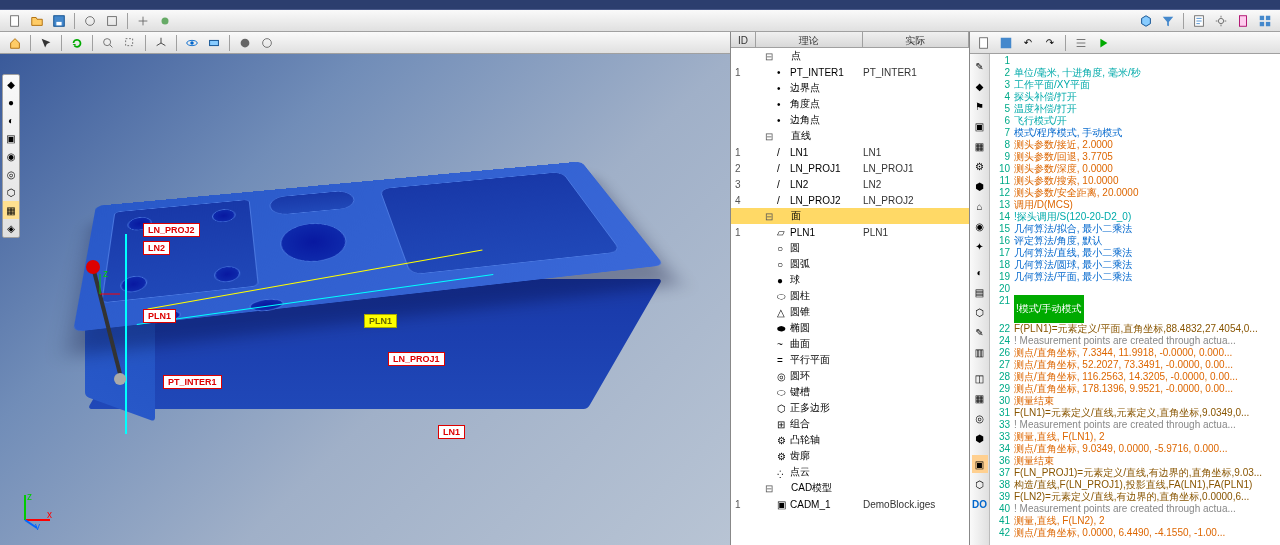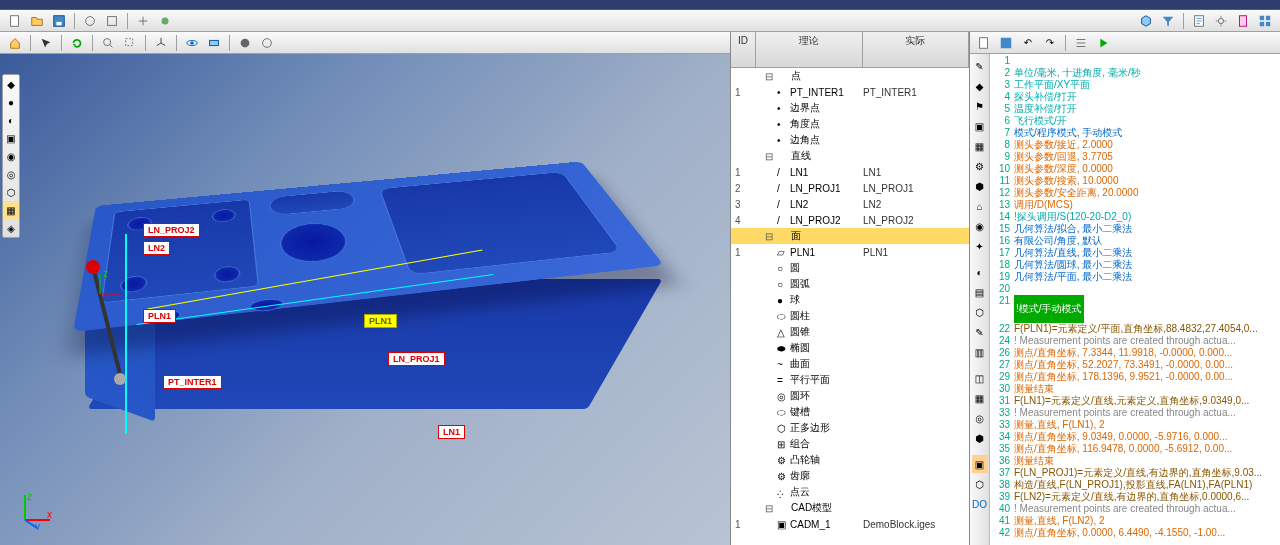--- a/index.html
+++ b/index.html
@@ -19,21 +19,21 @@
 .block-side{position:absolute;left:30px;top:155px;width:500px;height:130px;background:linear-gradient(180deg,#1838a8,#2048b8);transform:skewX(-30deg);border-radius:4px}
 .block-front{position:absolute;left:-10px;top:155px;width:70px;height:130px;background:linear-gradient(180deg,#2050c0,#2858c8);transform:skewY(20deg);border-radius:4px}
 .hole{position:absolute;background:radial-gradient(#0818a0,#1030b0);border-radius:50%;border:1px solid #4a78e0}
 .pocket{position:absolute;background:linear-gradient(#1838a8,#2048b8);border-radius:6px;border:1px solid #4a78e0}
 .label-tag{position:absolute;background:#fff;border:1px solid #d00;color:#d00;padding:1px 4px;font-size:9px;font-weight:bold}
 .label-tag.yellow{background:#ff0;border-color:#aa0;color:#660}
 .wireframe-line{position:absolute;background:#0ff}
 .wf-yellow{background:#ff0}
 .axis-widget{position:absolute;left:15px;bottom:15px;width:40px;height:40px}
 .panel-tree{width:240px;background:#fff;border-left:1px solid #888;border-right:1px solid #888;display:flex;flex-direction:column}
-.tree-header{height:36px;background:linear-gradient(#f0f0f0,#d8d8d8);display:flex;border-bottom:1px solid #a0a0a0}
+.tree-header{height:16px;background:linear-gradient(#f0f0f0,#d8d8d8);display:flex;border-bottom:1px solid #a0a0a0}
 .tree-header span{flex:1;text-align:center;border-right:1px solid #a0a0a0;line-height:18px;color:#333}
 .tree-header span:first-child{flex:0 0 25px}
 .tree-body{flex:1;overflow-y:auto;font-size:10px}
 .tree-row{display:flex;align-items:center;height:16px;padding-left:4px}
 .tree-row.selected{background:#ffd966}
 .tr-id{width:18px;color:#555}
 .tr-theory{flex:0 0 110px;display:flex;align-items:center;gap:3px}
 .tr-actual{flex:1;color:#333}
 .tree-icon{width:10px;height:10px;display:inline-block}
 .expand{color:#555;width:10px;cursor:pointer}
@@ -557,21 +557,21 @@
         <div class="rs-btn">✎</div>
         <div class="rs-btn">▥</div>
         <div style="height:6px"></div>
         <div class="rs-btn">◫</div>
         <div class="rs-btn">▦</div>
         <div class="rs-btn">◎</div>
         <div class="rs-btn">⬢</div>
         <div style="height:6px"></div>
         <div class="rs-btn" style="background:#ffd090">▣</div>
         <div class="rs-btn">⬡</div>
-        <div class="rs-btn" style="color:#06c;font-weight:normal">DO</div>
+        <div class="rs-btn" style="color:#06c;font-weight:bold">DO</div>
       </div>
       <div class="code-area" id="code-area">
           <div class="code-line">
             <span class="ln">1</span>
           </div>
           <div class="code-line">
             <span class="ln">2</span>
             <span class="c-cyan">单位/毫米, 十进角度, 毫米/秒</span>
           </div>
           <div class="code-line">
@@ -621,21 +621,21 @@
           <div class="code-line">
             <span class="ln">14</span>
             <span class="c-cyan">!探头调用/S(120-20-D2_0)</span>
           </div>
           <div class="code-line">
             <span class="ln">15</span>
             <span class="c-blue">几何算法/拟合, 最小二乘法</span>
           </div>
           <div class="code-line">
             <span class="ln">16</span>
-            <span class="c-blue">有限公司/角度, 默认</span>
+            <span class="c-blue">评定算法/角度, 默认</span>
           </div>
           <div class="code-line">
             <span class="ln">17</span>
             <span class="c-blue">几何算法/直线, 最小二乘法</span>
           </div>
           <div class="code-line">
             <span class="ln">18</span>
             <span class="c-blue">几何算法/圆球, 最小二乘法</span>
           </div>
           <div class="code-line">
@@ -660,20 +660,24 @@
           </div>
           <div class="code-line">
             <span class="ln">26</span>
             <span class="c-orange"> 测点/直角坐标,  7.3344, 11.9918, -0.0000, 0.000...</span>
           </div>
           <div class="code-line">
             <span class="ln">27</span>
             <span class="c-orange"> 测点/直角坐标,  52.2027, 73.3491, -0.0000, 0.00...</span>
           </div>
           <div class="code-line">
+            <span class="ln">28</span>
+            <span class="c-orange"> 测点/直角坐标, 116.2563, 14.3205, -0.0000, 0.00...</span>
+          </div>
+          <div class="code-line">
             <span class="ln">29</span>
             <span class="c-orange"> 测点/直角坐标, 178.1396,  9.9521, -0.0000, 0.00...</span>
           </div>
           <div class="code-line">
             <span class="ln">30</span>
             <span class="c-orange">测量结束</span>
           </div>
           <div class="code-line">
             <span class="ln">31</span>
             <span class="c-brown">F(LN1)=元素定义/直线,元素定义,直角坐标,9.0349,0...</span>
@@ -684,24 +688,20 @@
           </div>
           <div class="code-line">
             <span class="ln">33</span>
             <span class="c-orange">测量,直线, F(LN1), 2</span>
           </div>
           <div class="code-line">
             <span class="ln">34</span>
             <span class="c-orange"> 测点/直角坐标,   9.0349, 0.0000, -5.9716, 0.000...</span>
           </div>
           <div class="code-line">
-            <span class="ln">35</span>
-            <span class="c-orange"> 测点/直角坐标, 116.9478, 0.0000, -5.6912, 0.00...</span>
-          </div>
-          <div class="code-line">
             <span class="ln">36</span>
             <span class="c-orange">测量结束</span>
           </div>
           <div class="code-line">
             <span class="ln">37</span>
             <span class="c-brown">F(LN_PROJ1)=元素定义/直线,有边界的,直角坐标,9.03...</span>
           </div>
           <div class="code-line">
             <span class="ln">38</span>
             <span class="c-brown">构造/直线,F(LN_PROJ1),投影直线,FA(LN1),FA(PLN1)</span>

